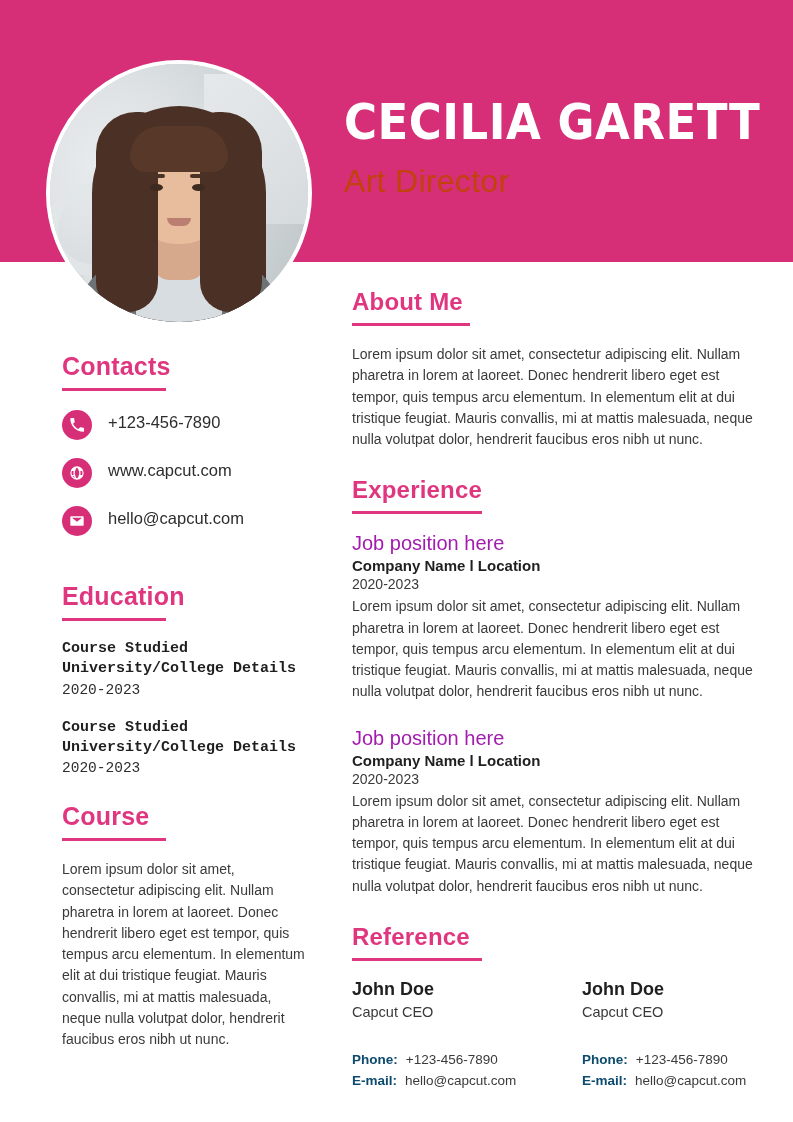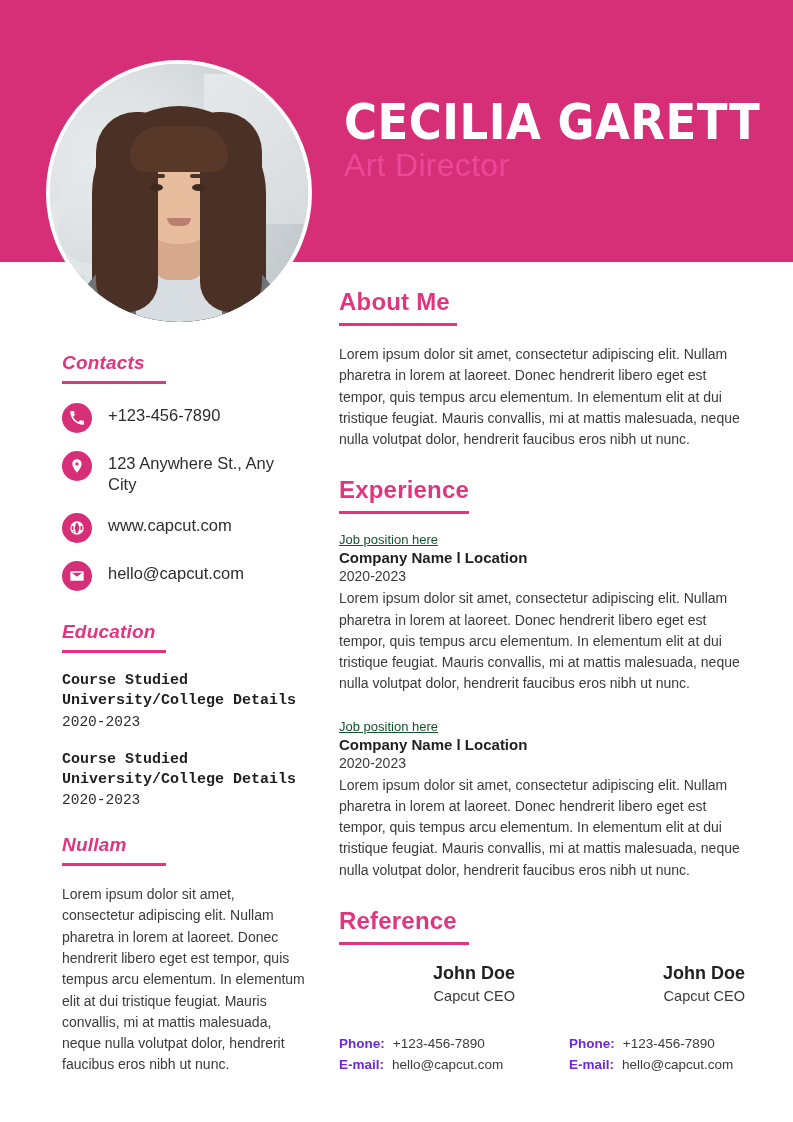--- a/index.html
+++ b/index.html
@@ -32,22 +32,23 @@
     font-size: 49px;
     letter-spacing: 0.5px;
     color: #ffffff;
     line-height: 1.0;
     text-transform: uppercase;
     transform: scaleX(0.92);
     transform-origin: left center;
     white-space: nowrap;
   }
   .job-title {
+    margin-top: 16px;
     font-size: 32px;
-    color: #ec4899;
+    color: #c2410c;
     font-weight: normal;
     letter-spacing: 0.3px;
   }
   
   .photo-wrap {
     position: absolute;
     left: 46px; top: 60px;
     width: 266px; height: 266px;
     border-radius: 50%;
     overflow: hidden;
@@ -171,30 +172,30 @@
     border-radius: 0 0 14px 14px;
   }
   
   .left-col {
     position: absolute;
     left: 62px; top: 352px;
     width: 244px;
   }
   .right-col {
     position: absolute;
-    left: 339px; top: 288px;
+    left: 352px; top: 288px;
     width: 406px;
   }
   
   .sec-head {
     color: #e0357f;
     font-weight: bold;
     letter-spacing: 0.2px;
   }
-  .left-col .sec-head { font-size: 19px; font-style: italic; }
+  .left-col .sec-head { font-size: 25px; }
   .right-col .sec-head { font-size: 24px; }
   .sec-rule {
     height: 3px;
     background: #e0357f;
     margin-top: 7px;
     margin-bottom: 18px;
   }
   .left-col .sec-rule { width: 104px; }
   .right-col .sec-rule { width: 118px; }
   .sec-rule.wide { width: 130px; }
@@ -245,68 +246,67 @@
   }
   
   .body-text {
     font-size: 14px;
     color: #3a3a3a;
     line-height: 1.52;
   }
   .about-text { margin-bottom: 4px; }
   .exp-item { margin-bottom: 24px; }
   .exp-position {
-    font-size: 13px;
-    color: #14532d;
+    font-size: 20px;
+    color: #a21caf;
     margin-bottom: 2px;
-    text-decoration: underline;
   }
   .exp-company {
     font-size: 15px;
     font-weight: bold;
     color: #1f1f1f;
     margin-bottom: 2px;
   }
   .exp-years {
     font-size: 14px;
     color: #3a3a3a;
     margin-bottom: 4px;
   }
   
   .ref-grid {
     display: flex;
     gap: 54px;
     margin-top: 12px;
   }
-  .ref-card { width: 176px; text-align: right; }
+  .ref-card { width: 176px; }
   .ref-name {
     font-size: 18px;
     font-weight: bold;
     color: #1f1f1f;
   }
   .ref-role {
     font-size: 14.5px;
     color: #3a3a3a;
     margin-top: 4px;
     margin-bottom: 32px;
   }
   .ref-line {
     display: flex;
     font-size: 13.5px;
     color: #3a3a3a;
     margin-bottom: 6px;
   }
   .ref-label {
     font-weight: bold;
-    color: #6d28d9;
+    color: #0c4a6e;
     margin-right: 8px;
     white-space: nowrap;
   }
   .section-block { margin-bottom: 26px; }
-  .mt-left { margin-top: 30px; }
+  .mt-left { margin-top: 46px; }
 </style>
 </head>
 <body>
 
 <div class="page">
 
   <div class="header-band"></div>
 
   <div class="name-block">
     <div class="full-name">CECILIA GARETT</div>
@@ -345,28 +345,20 @@
 
         <div class="contact-row">
           <span class="c-icon">
             <svg viewBox="0 0 24 24">
                 <path d="M6.6 10.8c1.6 3.1 4.2 5.7 7.3 7.3l2.4-2.4c.3-.3.8-.4 1.2-.3 1.3.4 2.7.7 4.1.7.6 0 1 .4 1 1V21c0 .6-.4 1-1 1C10.7 22 2 13.3 2 2.6c0-.6.4-1 1-1h3.9c.6 0 1 .4 1 1 0 1.4.2 2.8.7 4.1.1.4 0 .9-.3 1.2l-2.7 2.9z"></path>
               </svg>
           </span>
           <span class="c-text">+123-456-7890</span>
         </div>
 
-        <div class="contact-row">
-          <span class="c-icon">
-            <svg viewBox="0 0 24 24">
-                <path d="M12 2C8.1 2 5 5.1 5 9c0 5.2 7 13 7 13s7-7.8 7-13c0-3.9-3.1-7-7-7zm0 9.5A2.5 2.5 0 1 1 12 6.5a2.5 2.5 0 0 1 0 5z"></path>
-              </svg>
-          </span>
-          <span class="c-text">123 Anywhere St., Any City</span>
-        </div>
 
         <div class="contact-row">
           <span class="c-icon">
             <svg viewBox="0 0 24 24">
                 <path d="M12 2a10 10 0 1 0 0 20 10 10 0 0 0 0-20zm0 2c.9 0 2.2 1.9 2.7 5H9.3C9.8 5.9 11.1 4 12 4zM7.3 7A10 10 0 0 1 9 4.4 8 8 0 0 0 5.1 7h2.2zM4.3 9h2.6a21 21 0 0 0 0 6H4.3a8 8 0 0 1 0-6zm4.6 0h6.2a19 19 0 0 1 0 6H8.9a19 19 0 0 1 0-6zM12 20c-.9 0-2.2-1.9-2.7-5h5.4c-.5 3.1-1.8 5-2.7 5zm3-15.6A10 10 0 0 1 16.7 7h2.2A8 8 0 0 0 15 4.4zM17.1 9h2.6a8 8 0 0 1 0 6h-2.6a21 21 0 0 0 0-6zm-.4 8a10 10 0 0 1-1.7 2.6A8 8 0 0 0 18.9 17h-2.2zm-9.4 0A10 10 0 0 0 9 19.6 8 8 0 0 1 5.1 17h2.2z"></path>
               </svg>
           </span>
           <span class="c-text">www.capcut.com</span>
         </div>
 
@@ -393,21 +385,21 @@
       </div>
 
       <div class="edu-item">
         <div class="edu-course">Course Studied</div>
         <div class="edu-school">University/College Details</div>
         <div class="edu-years">2020-2023</div>
       </div>
     </div>
 
     <div class="section-block">
-      <div class="sec-head">Nullam</div>
+      <div class="sec-head">Course</div>
       <div class="sec-rule"></div>
       <div class="skills-text">Lorem ipsum dolor sit amet, consectetur adipiscing elit. Nullam pharetra in lorem at laoreet. Donec hendrerit libero eget est tempor, quis tempus arcu elementum. In elementum elit at dui tristique feugiat. Mauris convallis, mi at mattis malesuada, neque nulla volutpat dolor, hendrerit faucibus eros nibh ut nunc.</div>
     </div>
 
   </div>
 
   <div class="right-col">
 
     <div class="section-block">
       <div class="sec-head">About Me</div>

